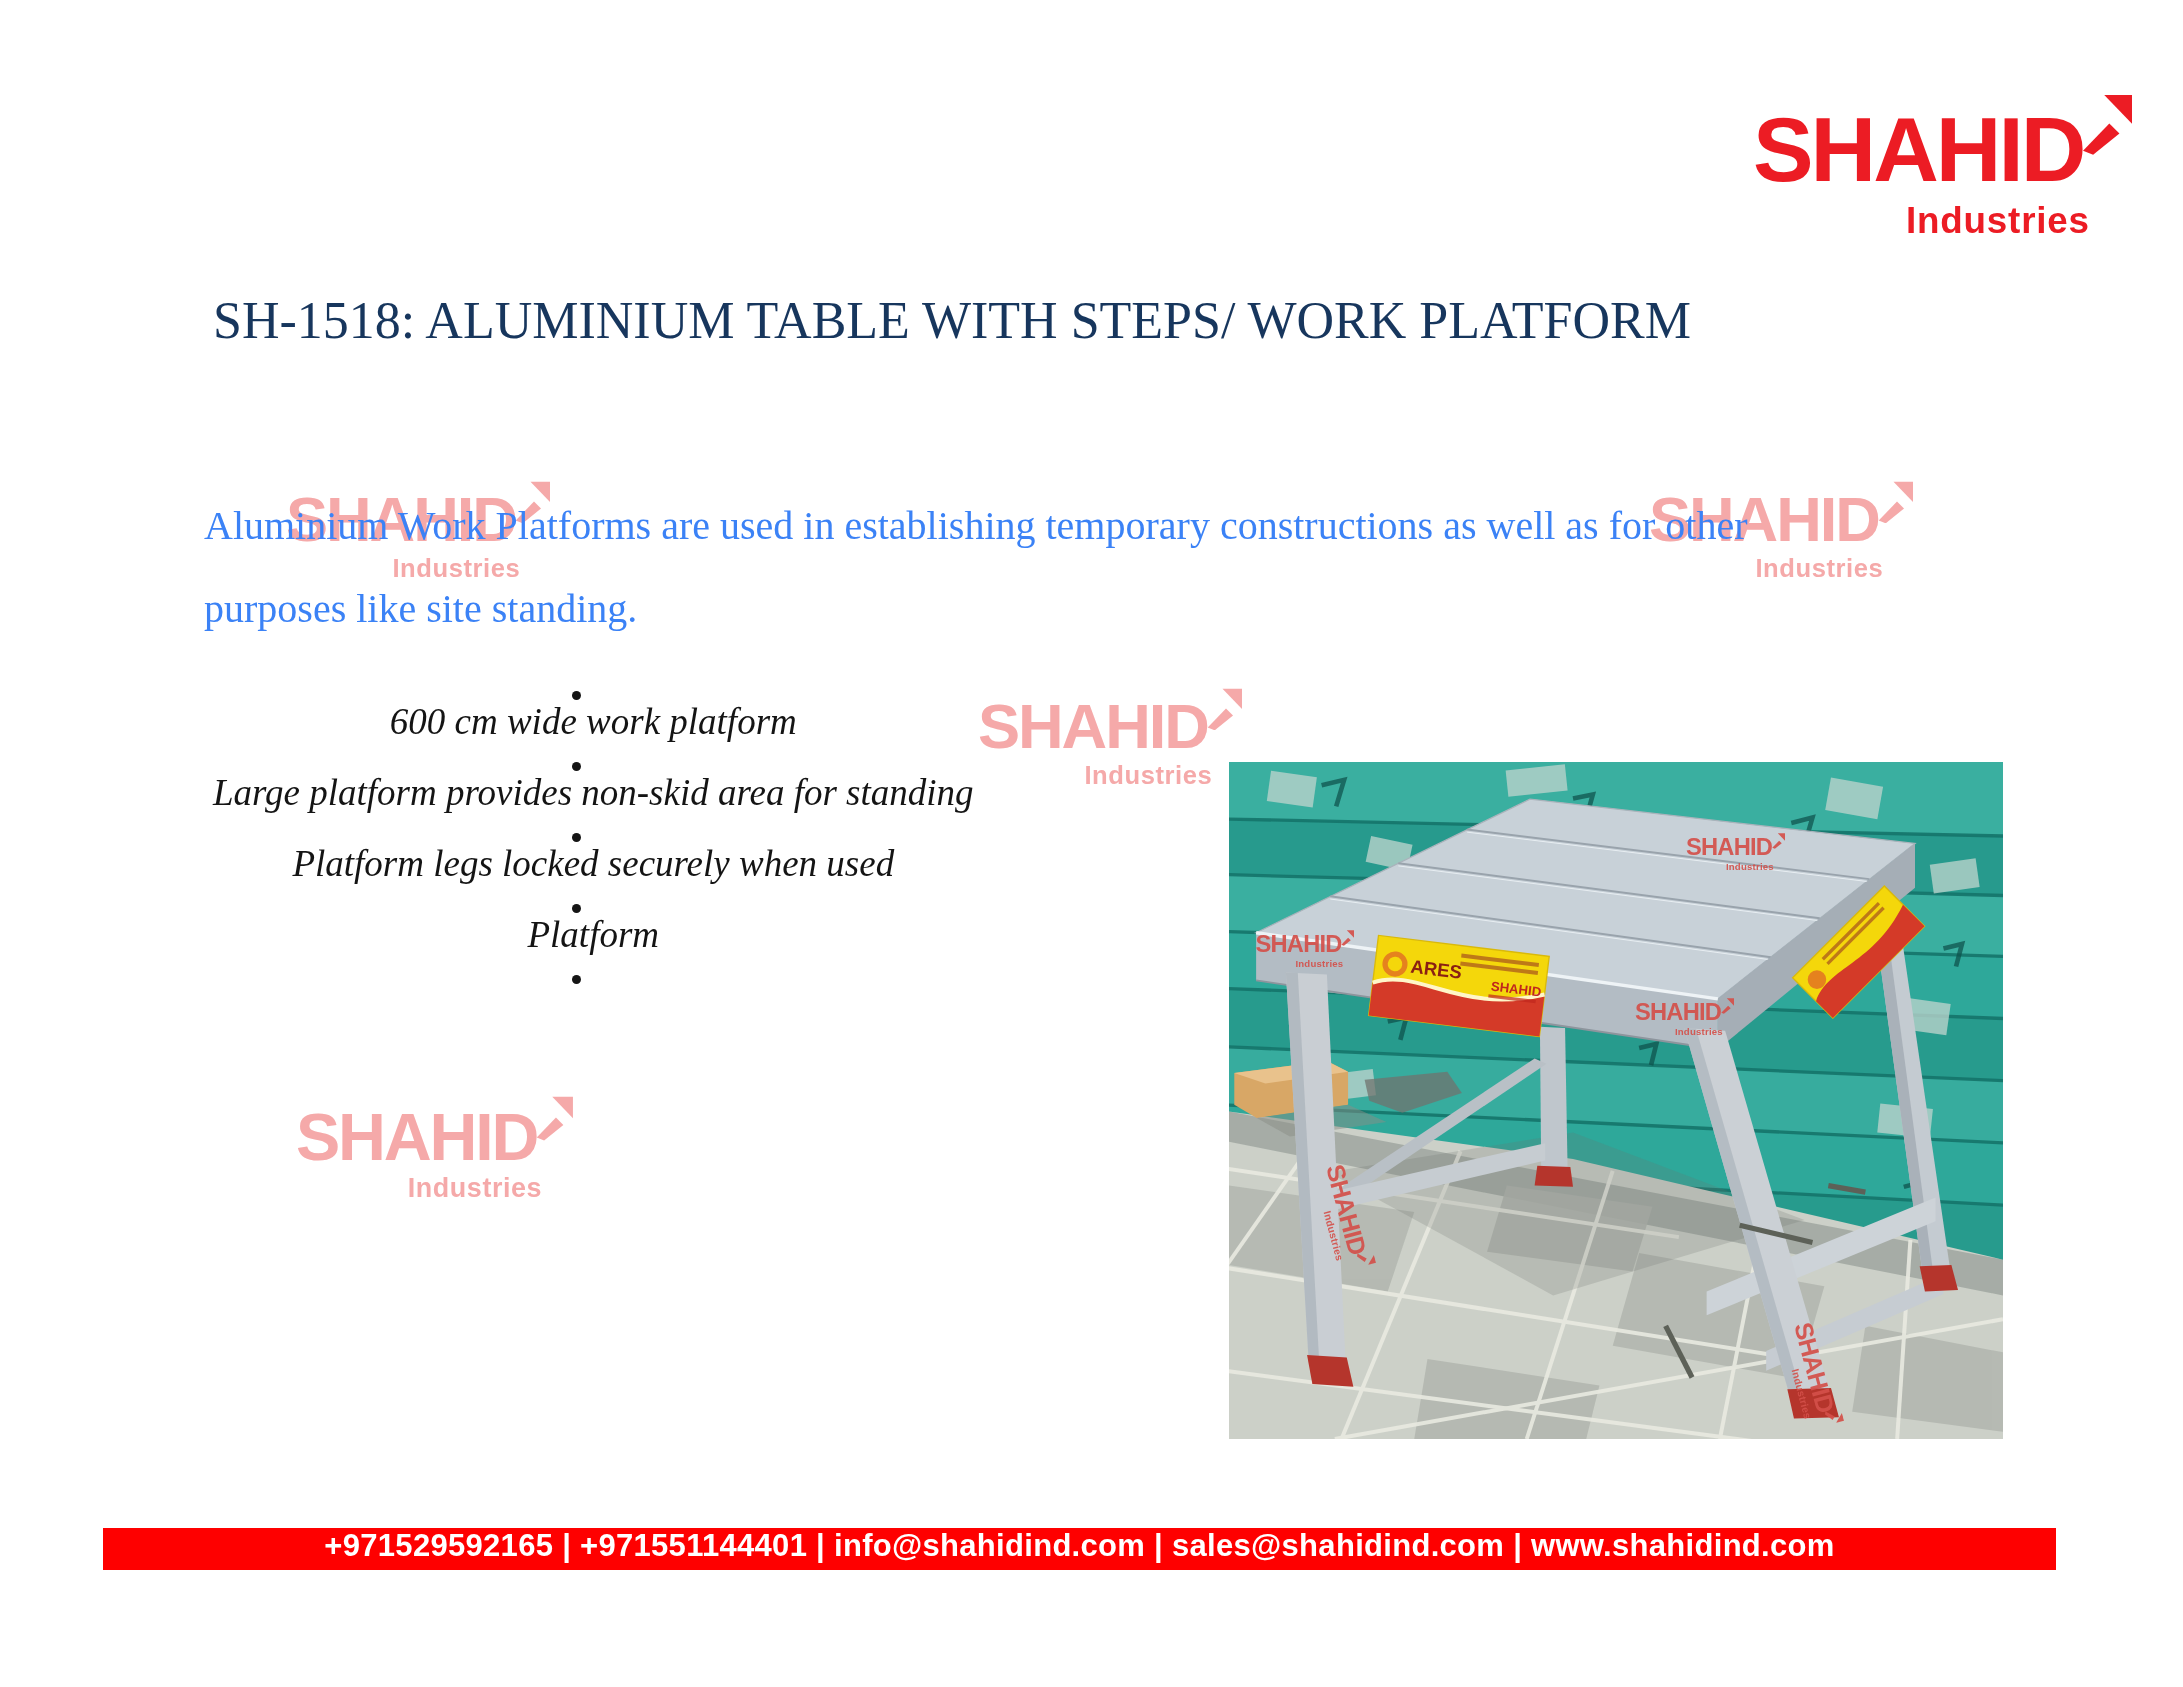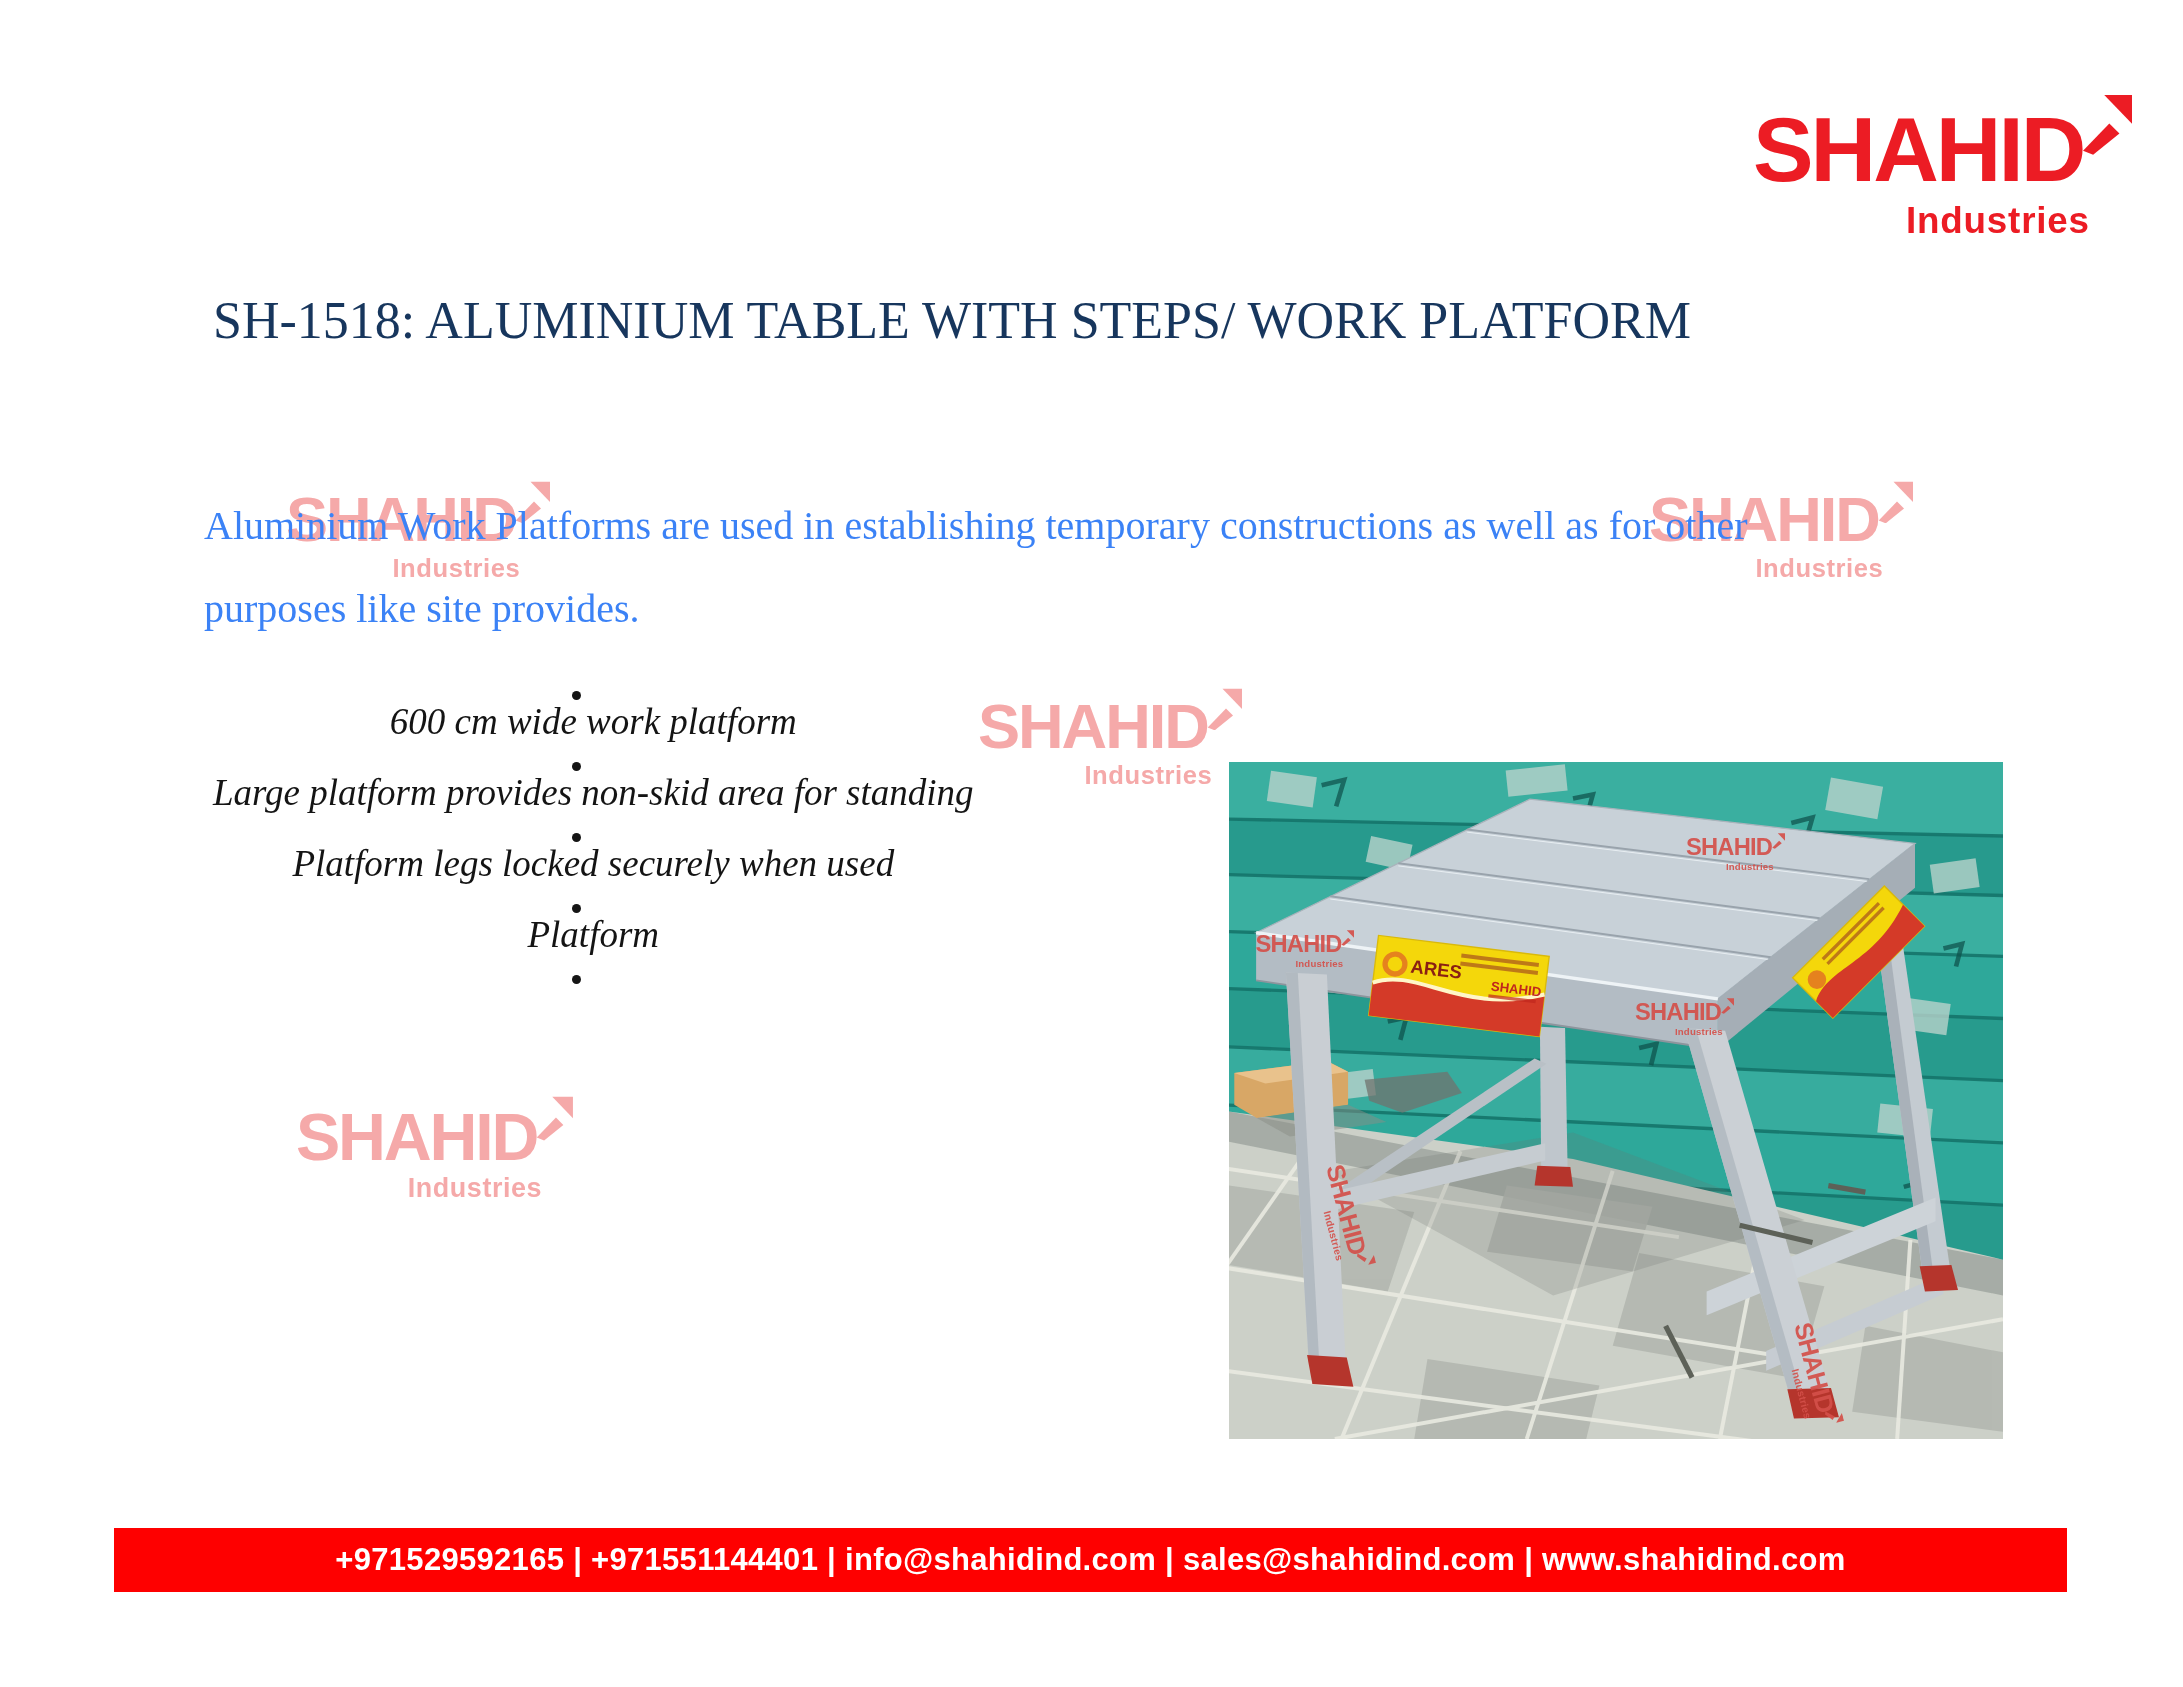--- a/index.html
+++ b/index.html
@@ -27,22 +27,22 @@
   .feature{display:flex;align-items:center;height:71px;font-size:37px;font-style:italic;color:#141414;flex-direction:column;}
   .dot{width:9.3px;height:9.3px;border-radius:50%;background:#151515;margin-right:33px;flex:none;}
 
   
   .photo{position:absolute;left:1229px;top:762px;width:774px;height:677px;overflow:hidden;z-index:2;}
   .photo-svg{position:absolute;left:0;top:0;width:100%;height:100%;display:block;}
   .photo .shahid-logo{z-index:3;opacity:.92;}
   .wm-rot{transform:rotate(75deg);transform-origin:center center;}
 
   
-  .footer-bar{position:absolute;left:114px;top:1528px;width:1953px;height:64px;background:#FE0000;
-              display:flex;align-items:center;justify-content:center;z-index:2;}
+  .footer-bar{position:absolute;left:103px;top:1528px;width:1953px;height:42px;background:#FE0000;
+              display:flex;justify-content:center;z-index:2;}
   .footer-text{font-family:"Liberation Sans",sans-serif;font-weight:700;font-size:31px;
                color:#ffffff;letter-spacing:0.3px;white-space:nowrap;}
 </style>
 </head>
 <body>
 
 <div class="page">
 
   <div class="shahid-logo" style="--s:1.15;color:#EC1C24;left:1753px;top:105px;">
     <div class="logo-row">
@@ -96,21 +96,21 @@
       <svg class="logo-arrow" viewBox="0 0 100 120" fill="currentColor">
         <polygon points="44,2 100,2 100,60"></polygon>
           <polygon points="2,112 54,58 74,78 22,120"></polygon>
       </svg>
     </div>
     <div class="logo-tag">Industries</div>
   </div>
 
   <div class="intro">
     <span class="intro-line">Aluminium Work Platforms are used in establishing temporary constructions as well as for other</span>
-    <span class="intro-line">purposes like site provides.</span>
+    <span class="intro-line">purposes like site standing.</span>
   </div>
 
   <ul class="features">
     <li class="feature">
       <span class="dot"></span>
       <span>600 cm wide work platform</span>
     </li>
     <li class="feature">
       <span class="dot"></span>
       <span>Large platform provides non-skid area for standing</span>

